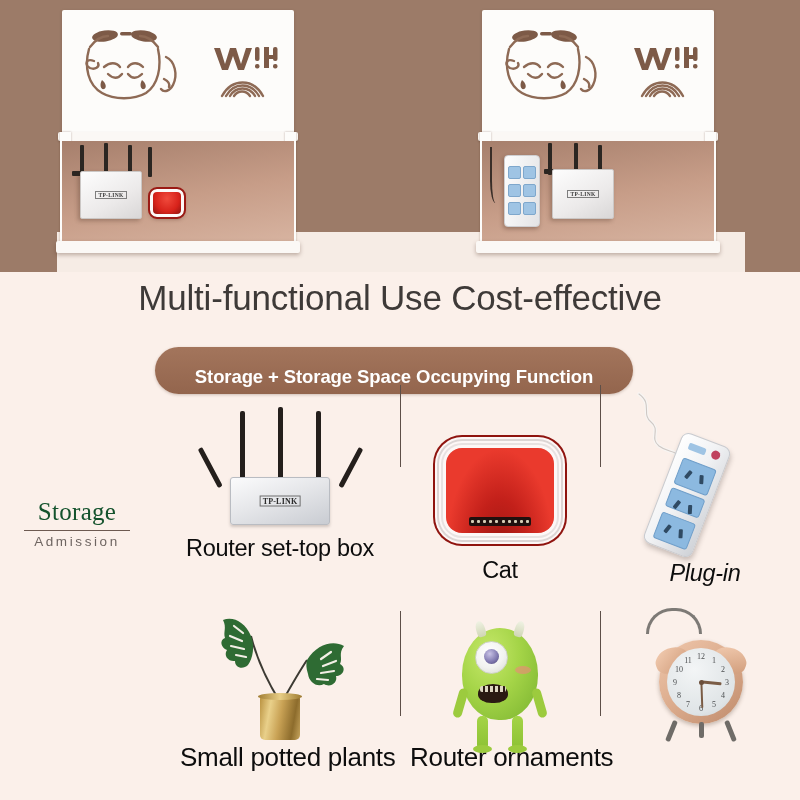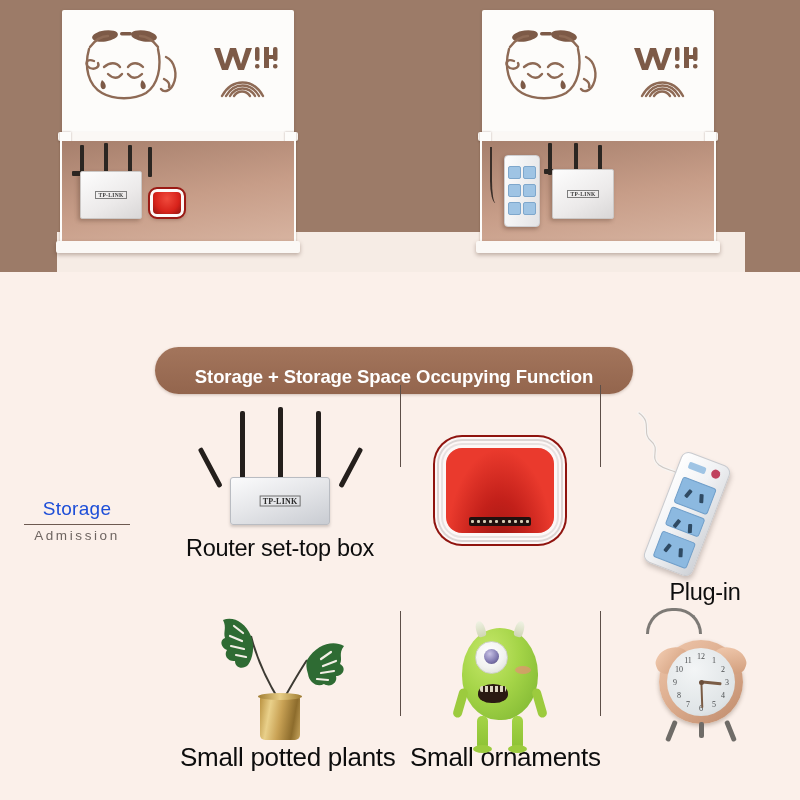--- a/index.html
+++ b/index.html
@@ -167,21 +167,21 @@
 
   
   .vline { position: absolute; width: 1px; background: #5d4f48; }
 
   
   .storage-badge {
     position: absolute; left: 22px; top: 498px;
     width: 110px; text-align: center;
   }
   .storage-badge .big {
-    font-size: 19px; color: #1d4ed8; letter-spacing: .3px;
+    font-size: 25px; color: #14532d; letter-spacing: .3px; font-family: Liberation Serif, serif;
   }
   .storage-badge .rule {
     height: 1px; background: #6d5a51; margin: 4px 2px 3px 2px;
   }
   .storage-badge .small {
     font-size: 13.5px; color: #6e6561; letter-spacing: 2.6px;
   }
 
   
   .cell { position: absolute; text-align: center; }
@@ -517,20 +517,21 @@
           <div class="ant-bar" style="left:62px;top:28px;width:60px;height:5px;"></div>
           <div class="tplink-box" style="left:70px;top:28px;width:62px;height:50px;">
             <span class="tplink-label" style="font-size:5.5px;">TP-LINK</span>
           </div>
         </div>
         <div class="cab-base"></div>
       </div>
     </div>
   </div>
 
+  <div class="headline">Multi-functional Use Cost-effective</div>
 
   <div class="pill">
     <span class="pill-text">Storage + Storage Space Occupying Function</span>
   </div>
 
   <div class="vline" style="left:400px; top:385px; height:82px;"></div>
   <div class="vline" style="left:600px; top:385px; height:82px;"></div>
   <div class="vline" style="left:400px; top:611px; height:105px;"></div>
   <div class="vline" style="left:600px; top:611px; height:105px;"></div>
 
@@ -564,23 +565,24 @@
             <i></i>
             <i></i>
             <i></i>
             <i></i>
             <i></i>
             <i></i>
             <i></i>
         </span>
       </div>
     </div>
-  </div>
-
-  <div class="cell" style="left:625px; top:417px; width:160px;">
+    <div class="cap" style="margin-top:22px;">Cat</div>
+  </div>
+
+  <div class="cell" style="left:625px; top:398px; width:160px;font-style:italic;">
     <div class="art" style="width:160px;height:162px;">
       <svg class="cord-svg" width="160" height="162" viewBox="0 0 160 162">
         <path d="M14 -4 C28 6 16 16 26 24 C36 32 24 40 34 48 C42 54 46 52 52 56" fill="none" stroke="#f7f5f3" stroke-width="3.4" stroke-linecap="round"></path>
         <path d="M14 -4 C28 6 16 16 26 24 C36 32 24 40 34 48 C42 54 46 52 52 56" fill="none" stroke="#cfc8c4" stroke-width="1.1" stroke-linecap="round"></path>
       </svg>
       <div class="strip">
         <span class="sw"></span>
         <span class="dot"></span>
         <span class="so a"></span>
         <span class="so b"></span>
@@ -624,21 +626,21 @@
         <span class="horn r"></span>
         <span class="eye"></span>
         <span class="blush"></span>
         <span class="mouth"></span>
         <span class="arm l"></span>
         <span class="arm r"></span>
         <span class="leg l"></span>
         <span class="leg r"></span>
       </div>
     </div>
-    <div class="cap sm">Small ornaments</div>
+    <div class="cap sm">Router ornaments</div>
   </div>
 
   <div class="cell" style="left:612px; top:612px; width:180px;">
     <div class="art" style="width:140px;height:130px;">
       <div class="handle"></div>
       <div class="clock">
         <span class="bell l"></span>
         <span class="bell r"></span>
         <span class="foot l"></span>
         <span class="foot r"></span>

